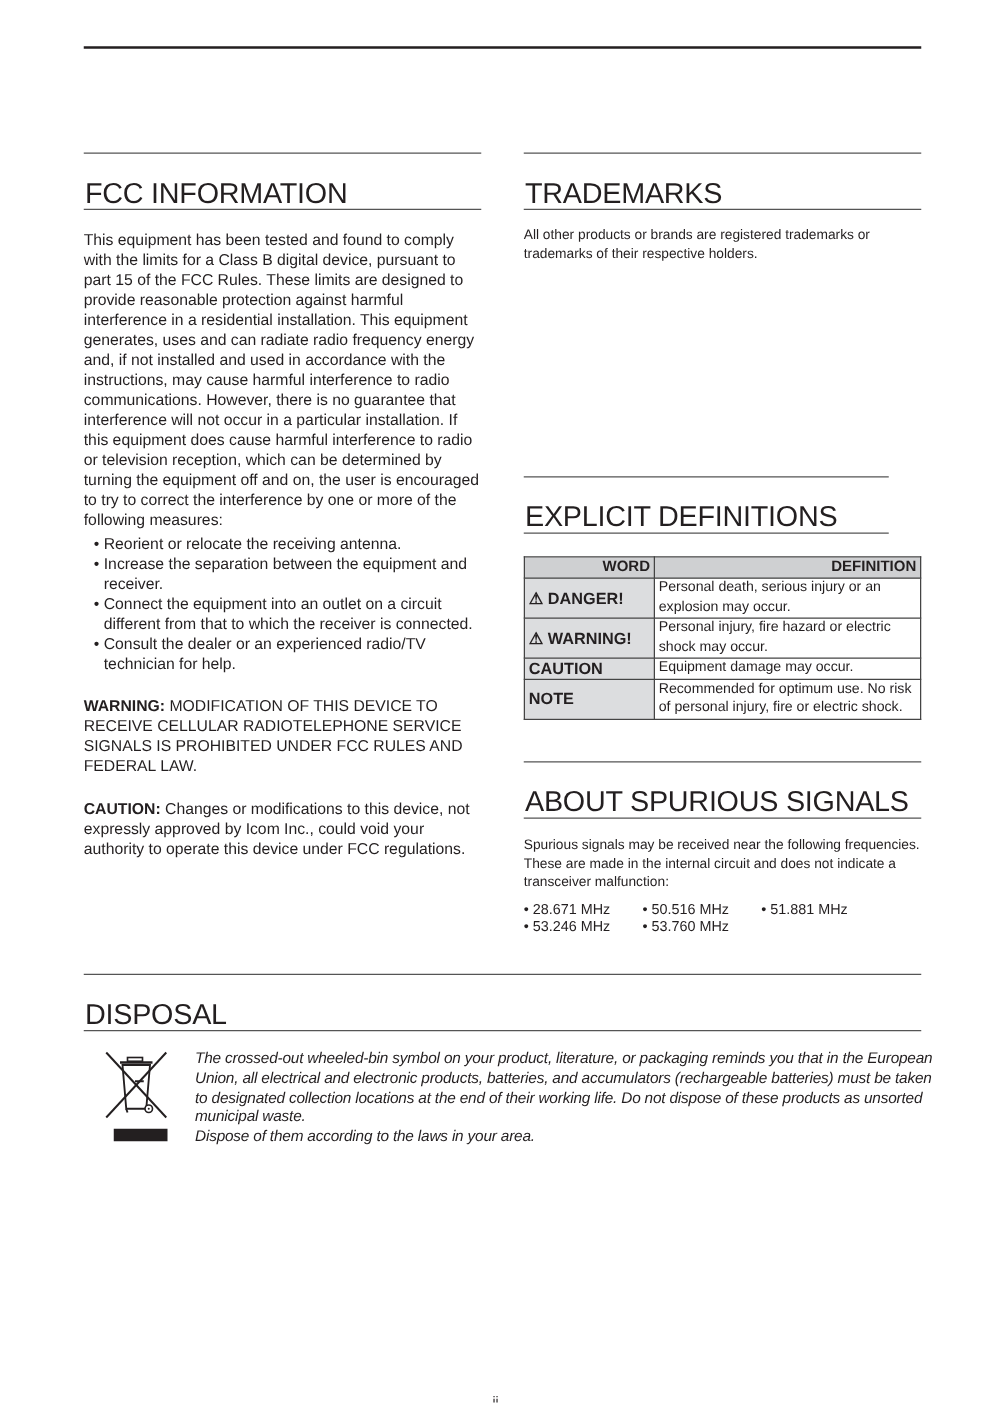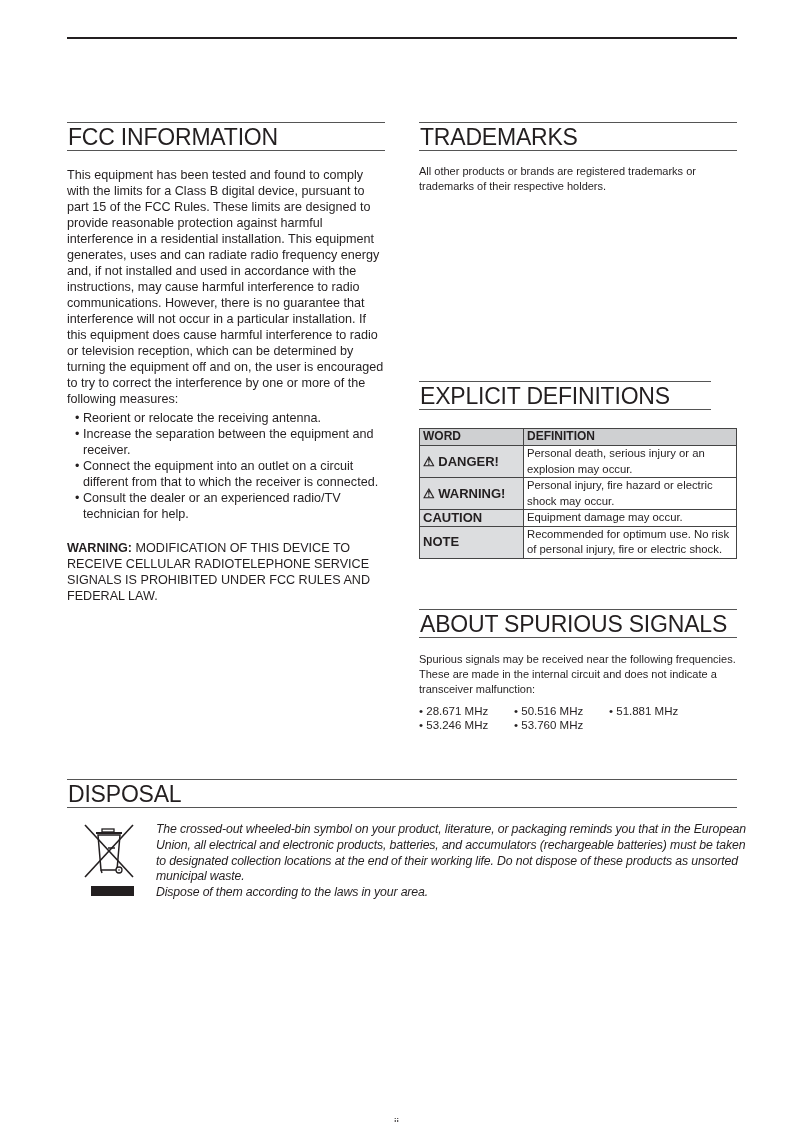--- a/index.html
+++ b/index.html
@@ -5,21 +5,21 @@
   html, body { margin: 0; padding: 0; background: #ffffff; }
   body {
     width: 793px; height: 1122px; position: relative; overflow: hidden;
     font-family: "Liberation Sans", sans-serif; color: #231f20;
   }
   .top-rule { position: absolute; left: 67px; top: 37px; width: 670px; height: 2px; background: #231f20; }
 
   .section { position: absolute; }
   .sec-title {
     border-top: 1.5px solid #555; border-bottom: 1.5px solid #555;
-    font-size: 23px; line-height: 26px; padding: 1px 0 0 1px; font-weight: normal;
+    font-size: 23px; line-height: 26px; padding: 18px 0 0 1px; font-weight: normal;
     letter-spacing: -0.2px; margin: 0;
   }
 
   #fcc { left: 67px; top: 122px; width: 318px; }
   #trademarks { left: 419px; top: 122px; width: 318px; }
   #explicit { left: 419px; top: 381px; width: 292px; }
   #spurious { left: 419px; top: 609px; width: 318px; }
   #disposal { left: 67px; top: 779px; width: 670px; }
 
   .fcc-body { font-size: 12.6px; line-height: 16px; margin-top: 16px; }
@@ -31,21 +31,21 @@
   b { font-weight: bold; }
 
   .tm-body { font-size: 11px; line-height: 15px; margin-top: 13px; }
   .tm-body p { margin: 0 0 3px 0; }
 
   table.defs {
     margin-top: 18px; width: 318px; border-collapse: collapse;
     font-size: 11.3px; line-height: 15.5px;
   }
   table.defs th, table.defs td { border: 1px solid #444; padding: 0 3px; }
-  table.defs th { background: #cfd0d2; font-weight: bold; font-size: 12px; text-align: left; height: 16px; }
+  table.defs th { background: #cfd0d2; font-weight: bold; font-size: 12px; text-align: right; height: 16px; }
   table.defs td.word { background: #dcdddf; font-weight: bold; font-size: 13px; text-align: left; width: 97px; }
   table.defs td.def { background: #ffffff; }
 
   .sp-body { font-size: 11px; line-height: 15px; margin-top: 14px; }
   .sp-body p { margin: 0; }
   .freqs { margin-top: 7px; display: grid; grid-template-columns: 95px 95px 95px; font-size: 11.5px; line-height: 14px; }
   .freqs span::before { content: "• "; }
 
   .disp-row { position: relative; margin-top: 14px; height: 90px; }
   .bin { position: absolute; left: 15px; top: 0; width: 60px; height: 80px; }
@@ -65,20 +65,21 @@
     <p>This equipment has been tested and found to comply with the limits for a Class B digital device, pursuant to part 15 of the FCC Rules. These limits are designed to provide reasonable protection against harmful interference in a residential installation. This equipment generates, uses and can radiate radio frequency energy and, if not installed and used in accordance with the instructions, may cause harmful interference to radio communications. However, there is no guarantee that interference will not occur in a particular installation. If this equipment does cause harmful interference to radio or television reception, which can be determined by turning the equipment off and on, the user is encouraged to try to correct the interference by one or more of the following measures:</p>
     <ul>
       <li>Reorient or relocate the receiving antenna.</li>
       <li>Increase the separation between the equipment and receiver.</li>
       <li>Connect the equipment into an outlet on a circuit different from that to which the receiver is connected.</li>
       <li>Consult the dealer or an experienced radio/TV technician for help.</li>
     </ul>
     <div class="gap"></div>
     <p><b>WARNING:</b><span> MODIFICATION OF THIS DEVICE TO RECEIVE CELLULAR RADIOTELEPHONE SERVICE SIGNALS IS PROHIBITED UNDER FCC RULES AND FEDERAL LAW.</span></p>
     <div class="gap"></div>
+    <p><b>CAUTION:</b><span> Changes or modifications to this device, not expressly approved by Icom Inc., could void your authority to operate this device under FCC regulations.</span></p>
   </div>
 </section>
 
 <section class="section" id="trademarks">
   <h2 class="sec-title">TRADEMARKS</h2>
   <div class="tm-body">
     <p>All other products or brands are registered trademarks or trademarks of their respective holders.</p>
   </div>
 </section>
 

